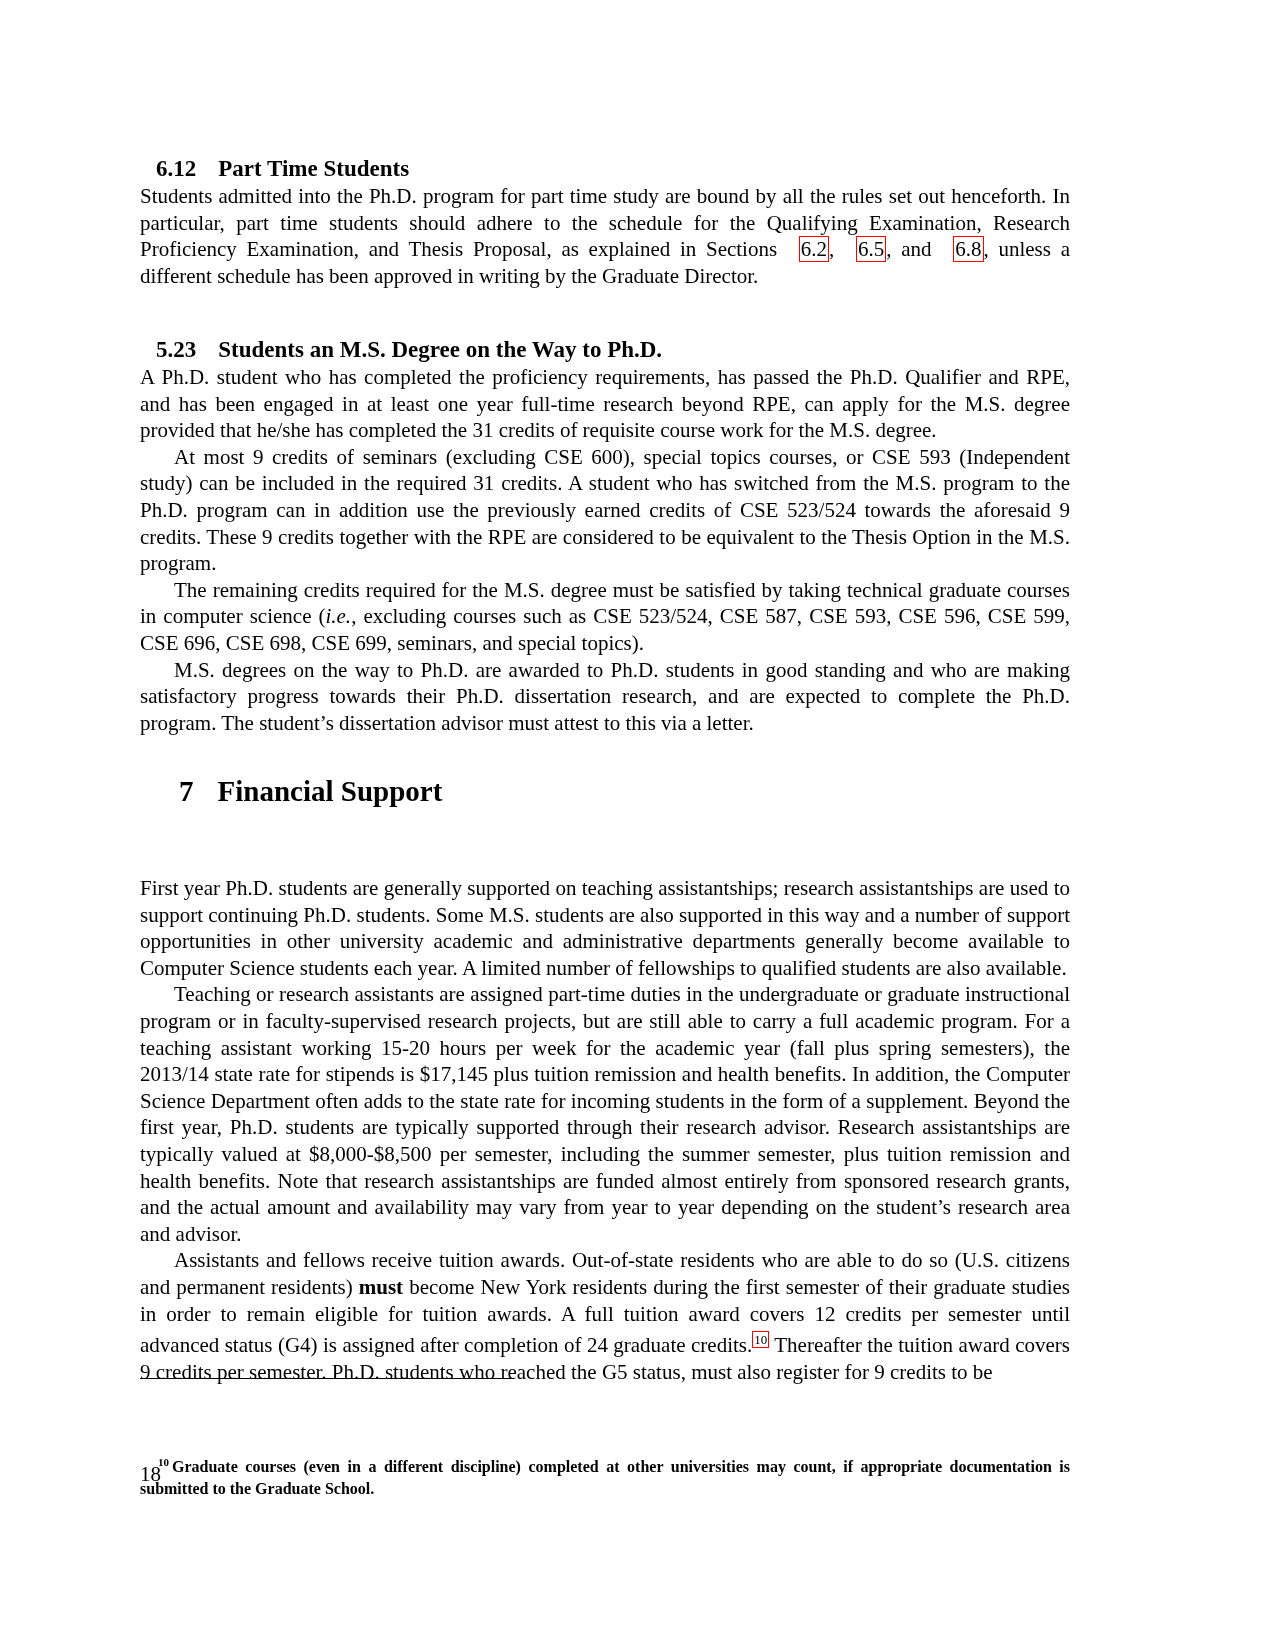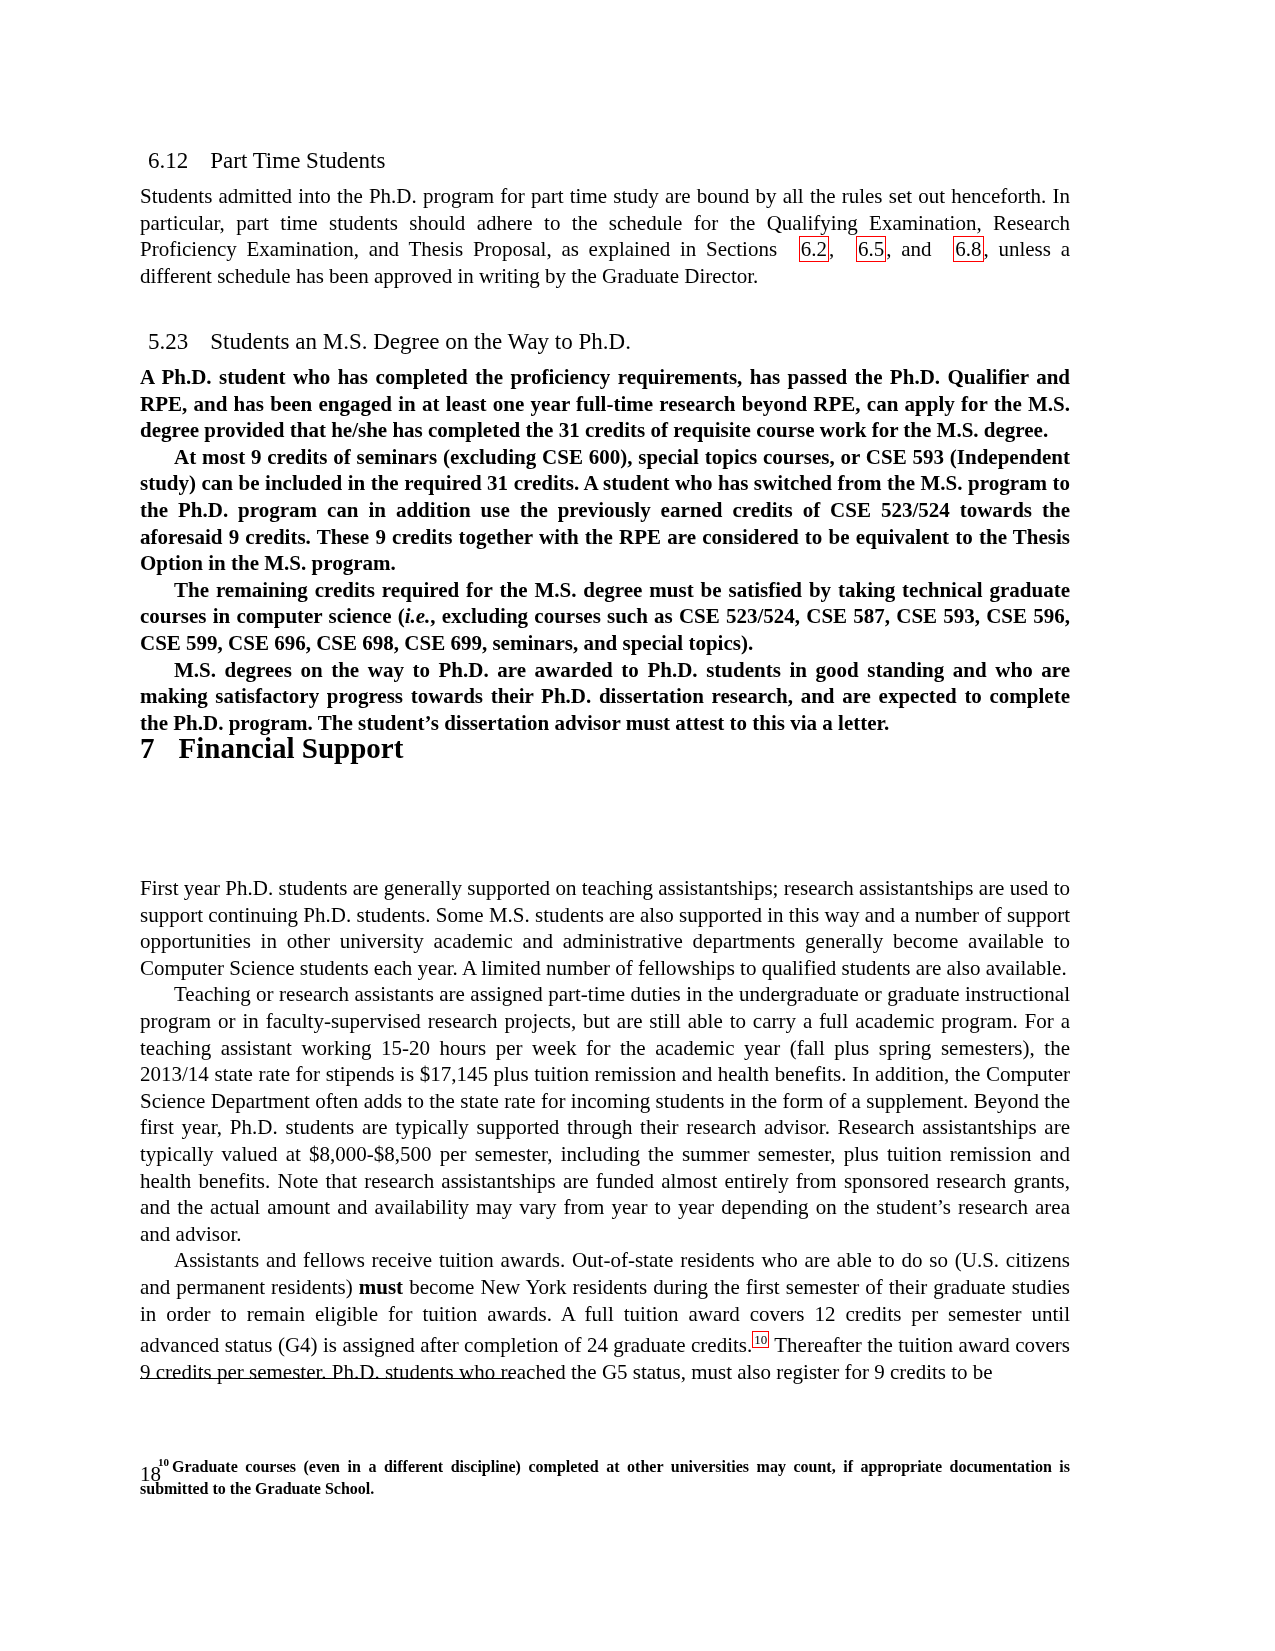--- a/index.html
+++ b/index.html
@@ -1,20 +1,20 @@
 <!DOCTYPE html>
 <html><head>
 <meta charset="utf-8">
 <style>
   html, body { margin: 0; padding: 0; background: #ffffff; }
   body { width: 1275px; height: 1651px; position: relative; font-family: "Liberation Serif", "DejaVu Serif", serif; color: #000; }
   .page { position: absolute; left: 140px; top: 0; width: 930px; }
   .para { font-size: 21px; line-height: 26.6px; text-align: justify; margin: 0; hyphens: auto; }
   .para.indent { text-indent: 34px; }
-  h2.sec { position: absolute; font-size: 23px; font-weight: normal; margin: 8px; }
+  h2.sec { position: absolute; font-size: 23px; font-weight: bold; margin: 16px; }
   h1.sec { position: absolute; font-size: 29px; font-weight: bold; margin: 0; }
   .ref { border: 1.5px solid #ff0000; padding: 0 1px; margin-left: 12px; }
   .sup { font-size: 13px; vertical-align: 8px; border: 1.5px solid #ff0000; padding: 0 1px; }
   .block { position: absolute; left: 0; width: 930px; }
   .fn-rule { position: absolute; left: 0; top: 1378px; width: 372px; border-top: 1px solid #000; }
   .footnote { position: absolute; left: 0; top: 1451px; width: 930px; font-size: 16px; line-height: 22px; text-align: justify; font-weight: bold; }
   .footnote .fnmark { font-size: 11px; vertical-align: 6px; margin-left: 18px; margin-right: 3px; }
   .pageno { position: absolute; left: 0; width: 930px; top: 1462px; text-align: left; font-size: 21px; }
 </style>
 </head>
@@ -27,28 +27,28 @@
   </h2>
 
   <div class="block" style="top:183px;">
     <p class="para"><span>Students admitted into the Ph.D. program for part time study are bound by all the rules set out henceforth. In particular, part time students should adhere to the schedule for the Qualifying Examination, Research Proficiency Examination, and Thesis Proposal, as explained in Sections </span><a class="ref">6.2</a><span>, </span><a class="ref">6.5</a><span>, and </span><a class="ref">6.8</a><span>, unless a different schedule has been approved in writing by the Graduate Director.</span></p>
   </div>
 
   <h2 class="sec" style="top:321px;">
     <span>5.23</span><span style="display:inline-block;width:22px;"></span><span>Students an M.S. Degree on the Way to Ph.D.</span>
   </h2>
 
-  <div class="block" style="top:364px;font-weight:bold;">
+  <div class="block" style="top:364px;">
     <p class="para">A Ph.D. student who has completed the proficiency requirements, has passed the Ph.D. Qualifier and RPE, and has been engaged in at least one year full-time research beyond RPE, can apply for the M.S. degree provided that he/she has completed the 31 credits of requisite course work for the M.S. degree.</p>
     <p class="para indent">At most 9 credits of seminars (excluding CSE 600), special topics courses, or CSE 593 (Independent study) can be included in the required 31 credits.  A student who has switched from the M.S. program to the Ph.D. program can in addition use the previously earned credits of CSE 523/524 towards the aforesaid 9 credits. These 9 credits together with the RPE are considered to be equivalent to the Thesis Option in the M.S. program.</p>
     <p class="para indent"><span>The remaining credits required for the M.S. degree must be satisfied by taking technical graduate courses in computer science (</span><i>i.e.</i><span>, excluding courses such as CSE 523/524, CSE 587, CSE 593, CSE 596, CSE 599, CSE 696, CSE 698, CSE 699, seminars, and special topics).</span></p>
     <p class="para indent">M.S. degrees on the way to Ph.D. are awarded to Ph.D. students in good standing and who are making satisfactory progress towards their Ph.D. dissertation research, and are expected to complete the Ph.D. program. The student’s dissertation advisor must attest to this via a letter.</p>
   </div>
 
-  <h1 class="sec" style="top:732px;">
+  <h1 class="sec" style="top:775px;margin-left:39px;">
     <span>7</span><span style="display:inline-block;width:24px;"></span><span>Financial Support</span>
   </h1>
 
   <div class="block" style="top:875px;">
     <p class="para">First year Ph.D. students are generally supported on teaching assistantships; research assistantships are used to support continuing Ph.D. students.  Some M.S. students are also supported in this way and a number of support opportunities in other university academic and administrative departments generally become available to Computer Science students each year. A limited number of fellowships to qualified students are also available.</p>
     <p class="para indent">Teaching or research assistants are assigned part-time duties in the undergraduate or graduate instructional program or in faculty-supervised research projects, but are still able to carry a full academic program. For a teaching assistant working 15-20 hours per week for the academic year (fall plus spring semesters), the 2013/14 state rate for stipends is $17,145 plus tuition remission and health benefits.  In addition, the Computer Science Department often adds to the state rate for incoming students in the form of a supplement. Beyond the first year, Ph.D. students are typically supported through their research advisor.  Research assistantships are typically valued at $8,000-$8,500 per semester, including the summer semester, plus tuition remission and health benefits.  Note that research assistantships are funded almost entirely from sponsored research grants, and the actual amount and availability may vary from year to year depending on the student’s research area and advisor.</p>
     <p class="para indent"><span>Assistants and fellows receive tuition awards. Out-of-state residents who are able to do so (U.S. citizens and permanent residents) </span><b>must</b><span> become New York residents during the first semester of their graduate studies in order to remain eligible for tuition awards.  A full tuition award covers 12 credits per semester until advanced status (G4) is assigned after completion of 24 graduate credits.</span><a class="sup">10</a><span> Thereafter the tuition award covers 9 credits per semester. Ph.D. students who reached the G5 status, must also register for 9 credits to be</span></p>
   </div>
 
   <div class="fn-rule"></div>

